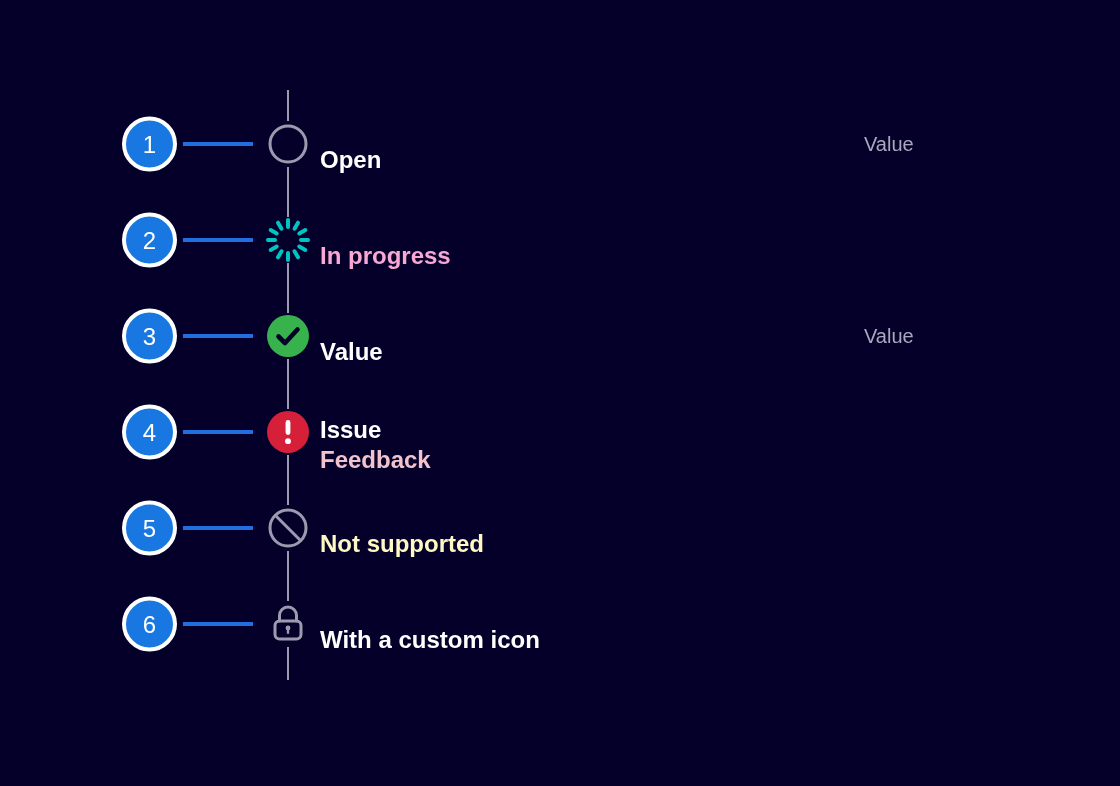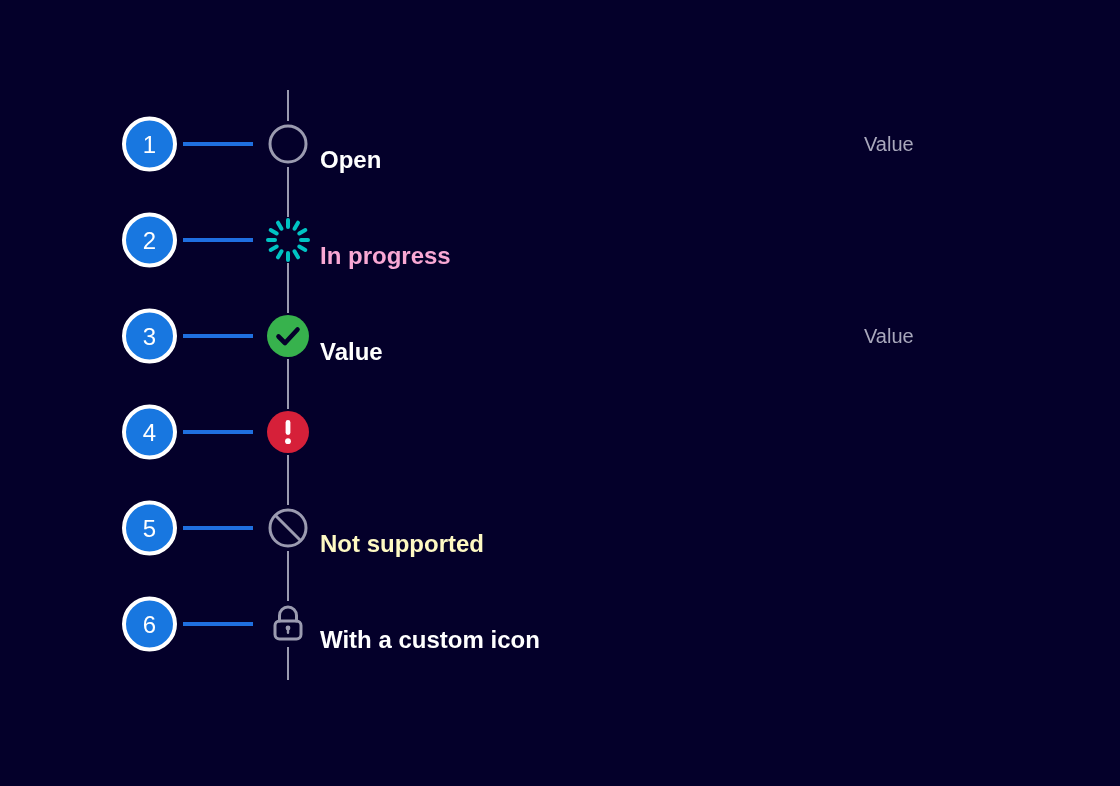--- a/index.html
+++ b/index.html
@@ -233,20 +233,24 @@
       <span>4</span>
     </div>
     <div class="connector"></div>
     <div class="icon-slot">
       <svg width="44" height="44" viewBox="0 0 44 44">
         <circle cx="22" cy="22" r="21" fill="#d62039"></circle>
         <rect x="19.6" y="10" width="4.8" height="15" rx="2.4" fill="#ffffff"></rect>
         <circle cx="22" cy="31.2" r="2.9" fill="#ffffff"></circle>
       </svg>
     </div>
+    <div class="label-block">
+      <div class="label-main" style="color:#ffffff">Issue</div>
+      <div class="label-sub" style="color:#f3c3cd">Feedback</div>
+    </div>
 
   </div>
 
   <div class="row" style="top:496px">
     <div class="badge">
       <span>5</span>
     </div>
     <div class="connector"></div>
     <div class="icon-slot">
       <svg width="42" height="42" viewBox="0 0 42 42">

